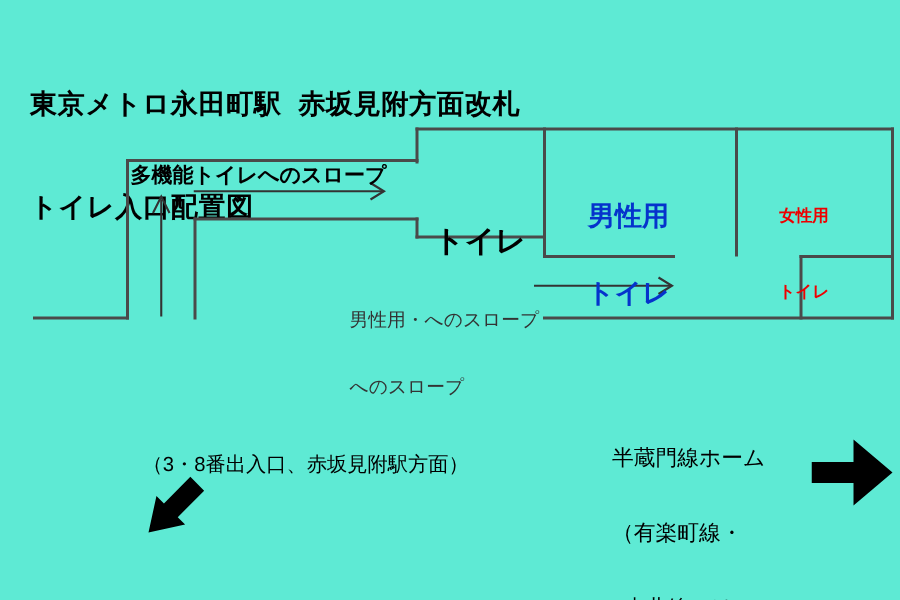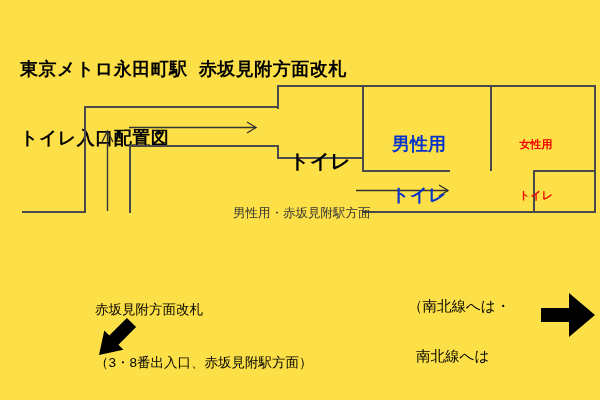--- a/index.html
+++ b/index.html
@@ -1,16 +1,16 @@
 <!DOCTYPE html>
 <html><head>
 <meta charset="utf-8">
 <style>
   html,body{margin:0;padding:0;background:#fff;}
-  .stage{position:relative;width:600px;height:400px;background:#fde047;overflow:hidden;
+  .stage{position:relative;width:600px;height:400px;background:#5eead4;overflow:hidden;
          font-family:"Liberation Sans","DejaVu Sans",sans-serif;color:#000;}
   .wall{position:absolute;background:#4a4a4a;}
   .txt{position:absolute;white-space:pre;}
   .title{left:20px;top:12px;font-size:18px;font-weight:bold;line-height:23px;letter-spacing:.5px;}
   .mf-slope{left:87px;top:108px;font-size:14px;font-weight:bold;}
   .room{position:absolute;text-align:center;font-weight:bold;white-space:pre;}
   .room-mf{left:277px;top:101px;width:86px;font-size:20px;line-height:24px;color:#000;}
   .room-mens{left:362px;top:102px;width:114px;font-size:18px;line-height:17px;color:#0533cc;}
   .room-womens{left:492px;top:102px;width:88px;font-size:11px;line-height:17px;color:#ee0000;}
   .mw-slope{left:233px;top:176px;font-size:12.5px;line-height:15px;color:#333;}
@@ -52,49 +52,51 @@
   </svg>
   <svg style="left:129px;top:121px" width="130" height="13">
     <line class="thin" x1="0" y1="6.5" x2="127" y2="6.5"></line>
     <polyline class="thin" points="118,1 127,6.5 118,12"></polyline>
   </svg>
   <svg style="left:356px;top:184px" width="95" height="13">
     <line class="thin" x1="0" y1="6.5" x2="92" y2="6.5"></line>
     <polyline class="thin" points="83,1 92,6.5 83,12"></polyline>
   </svg>
 
+  <div class="txt mf-slope">多機能トイレへのスロープ</div>
 
   <div class="room room-mf">
     <div>トイレ</div>
   </div>
 
   <div class="room room-mens">
     <div>男性用</div>
     <div>トイレ</div>
   </div>
 
   <div class="room room-womens">
     <div>女性用</div>
     <div>トイレ</div>
   </div>
 
   <div class="txt mw-slope">
-    <div>男性用・赤坂見附駅方面</div>
+    <div>男性用・へのスロープ</div>
+    <div>へのスロープ</div>
   </div>
 
   <div class="txt gate-text">
-    <div>赤坂見附方面改札</div>
     <div>（3・8番出入口、赤坂見附駅方面）</div>
   </div>
   <svg style="left:97px;top:313px" width="42" height="44" viewBox="0 0 42 44">
     <polygon fill="#000" points="2,42 7.3,17.6 12.3,22.6 29.9,4.9 39.1,14.1 21.5,31.8 26.4,36.7"></polygon>
   </svg>
 
   <div class="txt platform-text">
-    <div>（南北線へは・</div>
+    <div>半蔵門線ホーム</div>
+    <div>（有楽町線・</div>
     <div>  南北線へは</div>
     
     
   </div>
   <svg style="left:541px;top:292px" width="55" height="46" viewBox="0 0 55 46">
     <polygon fill="#000" points="0,16 28,16 28,1 54,23 28,45 28,30 0,30"></polygon>
   </svg>
 
 </div>
 

